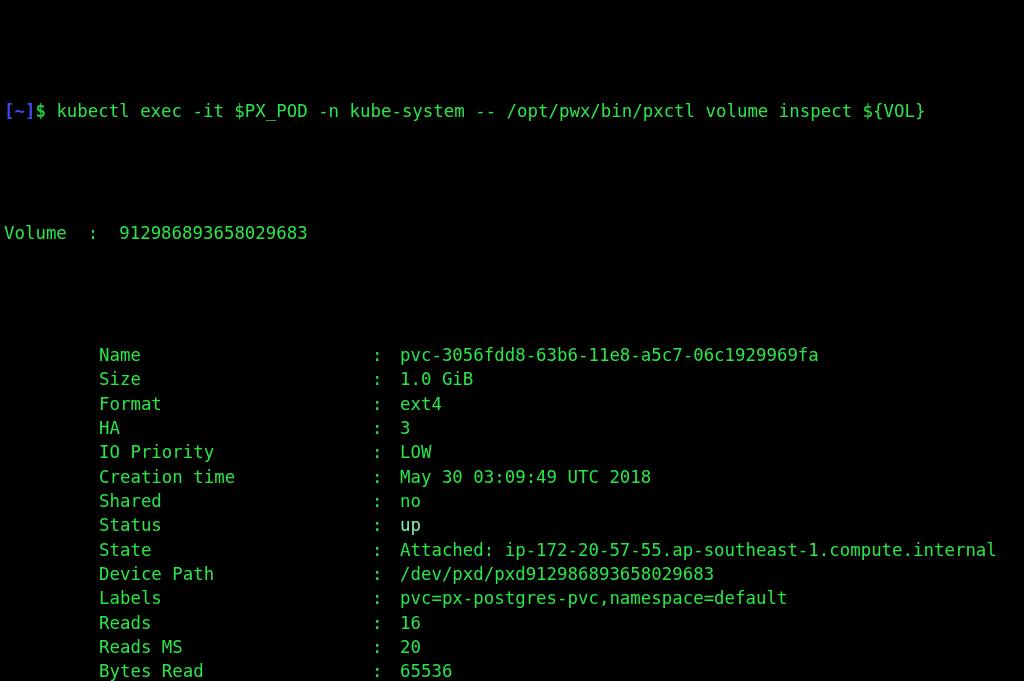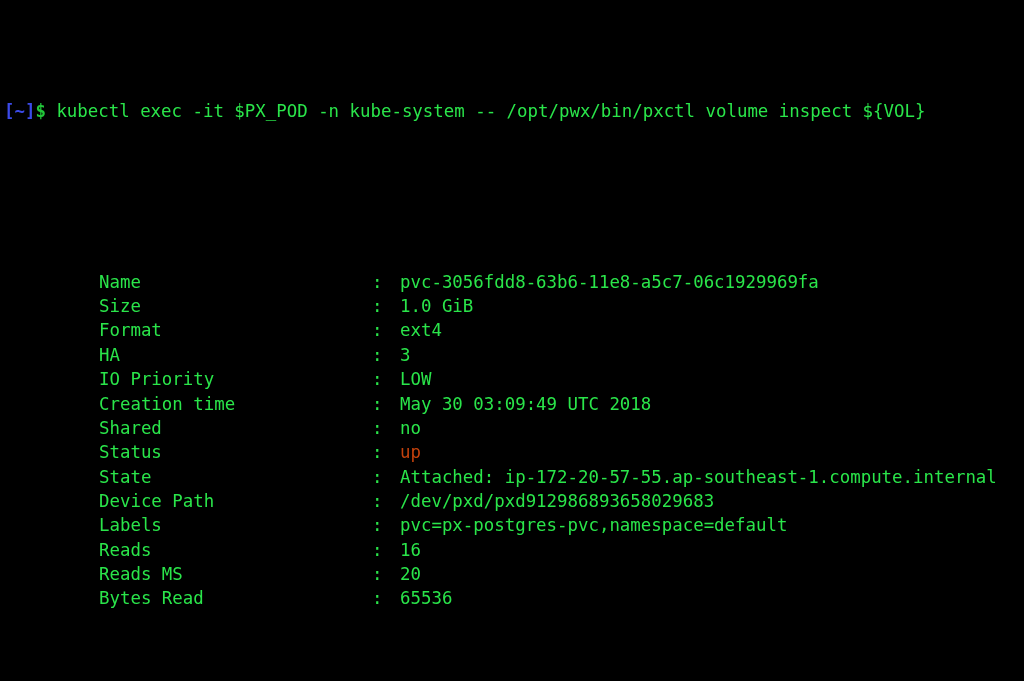--- a/index.html
+++ b/index.html
@@ -31,21 +31,21 @@
   }
 
   .line {
     height: 24.35px;
     white-space: pre;
     padding-left: 4px;
   }
 
   
   .c-green   { color: #2ae54a; }
-  .c-dim     { color: #c2410c; }
+  .c-dim     { color: #86efac; }
 
   
   .prompt-path { color: #3b4ae8; font-weight: bold; }
   .prompt-sign { color: #22c63a; font-weight: bold; }
 
   
   .kv {
     display: block;
     height: 24.35px;
     white-space: pre;
@@ -70,20 +70,21 @@
 </style>
 </head>
 <body>
 
 <div id="terminal">
 
   
   <div class="line"><span class="prompt-path">[~]</span><span class="prompt-sign">$</span><span class="c-green"> kubectl exec -it $PX_POD -n kube-system -- /opt/pwx/bin/pxctl volume inspect ${VOL}</span></div>
 
   
+  <div class="line"><span class="c-green">Volume</span><span class="c-green">  </span><span class="c-green">:</span><span class="c-green">  </span><span class="c-green">912986893658029683</span></div>
 
   
   <div id="kv-rows"><div class="kv"><span class="k c-green">Name</span><span class="sep c-green">:</span><span class="v c-green">pvc-3056fdd8-63b6-11e8-a5c7-06c1929969fa</span></div><div class="kv"><span class="k c-green">Size</span><span class="sep c-green">:</span><span class="v c-green">1.0 GiB</span></div><div class="kv"><span class="k c-green">Format</span><span class="sep c-green">:</span><span class="v c-green">ext4</span></div><div class="kv"><span class="k c-green">HA</span><span class="sep c-green">:</span><span class="v c-green">3</span></div><div class="kv"><span class="k c-green">IO Priority</span><span class="sep c-green">:</span><span class="v c-green">LOW</span></div><div class="kv"><span class="k c-green">Creation time</span><span class="sep c-green">:</span><span class="v c-green">May 30 03:09:49 UTC 2018</span></div><div class="kv"><span class="k c-green">Shared</span><span class="sep c-green">:</span><span class="v c-green">no</span></div><div class="kv"><span class="k c-green">Status</span><span class="sep c-green">:</span><span class="v c-dim">up</span></div><div class="kv"><span class="k c-green">State</span><span class="sep c-green">:</span><span class="v c-green">Attached: ip-172-20-57-55.ap-southeast-1.compute.internal</span></div><div class="kv"><span class="k c-green">Device Path</span><span class="sep c-green">:</span><span class="v c-green">/dev/pxd/pxd912986893658029683</span></div><div class="kv"><span class="k c-green">Labels</span><span class="sep c-green">:</span><span class="v c-green">pvc=px-postgres-pvc,namespace=default</span></div><div class="kv"><span class="k c-green">Reads</span><span class="sep c-green">:</span><span class="v c-green">16</span></div><div class="kv"><span class="k c-green">Reads MS</span><span class="sep c-green">:</span><span class="v c-green">20</span></div><div class="kv"><span class="k c-green">Bytes Read</span><span class="sep c-green">:</span><span class="v c-green">65536</span></div></div>
 
   
   
 
   
   
 

